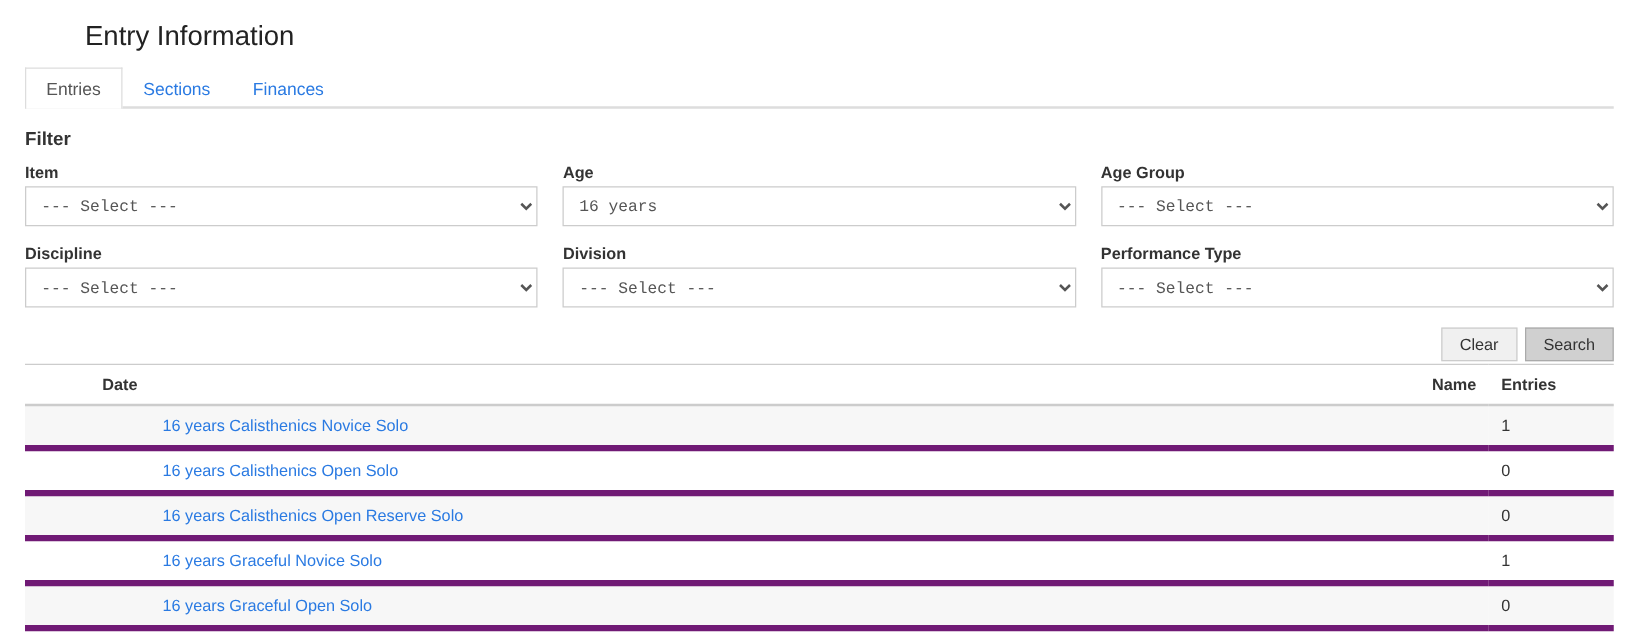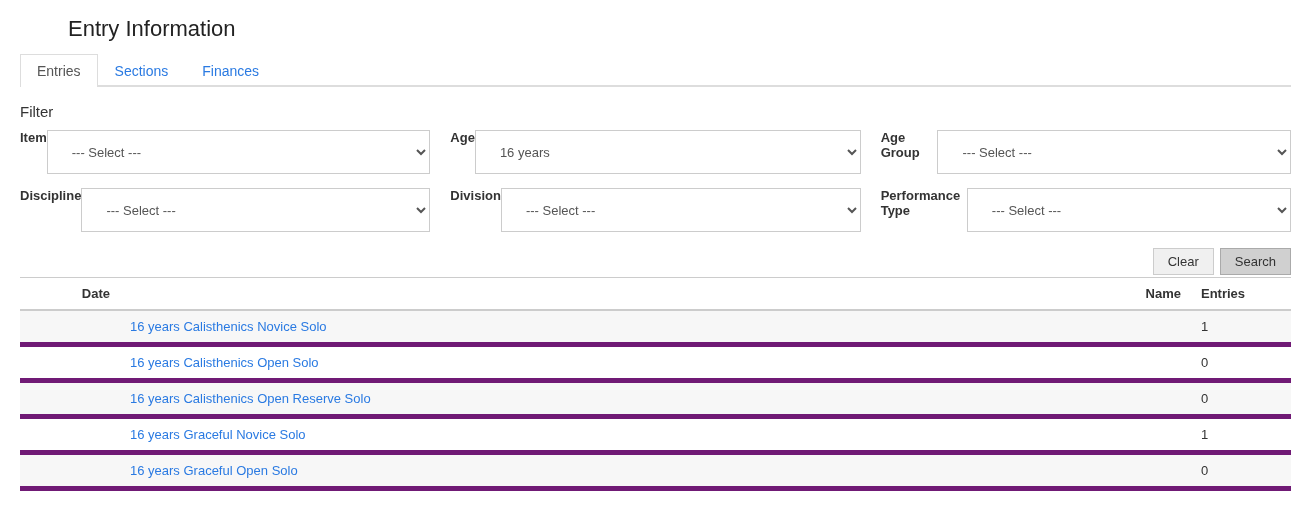--- a/index.html
+++ b/index.html
@@ -36,48 +36,50 @@
       color: #555;
       background: #fff;
       border-color: #ddd;
       border-bottom-color: #fff;
     }
     .filter-section {
       margin-bottom: 16px;
     }
     .filter-title {
       font-size: 15px;
-      font-weight: normal;
+      font-weight: bold;
       margin-bottom: 10px;
       color: #333;
     }
     .filter-row {
       display: flex;
       gap: 20px;
       margin-bottom: 14px;
     }
     .filter-group {
       flex: 1;
       display: flex;
+      flex-direction: column;
     }
     .filter-group label {
       font-size: 13px;
       font-weight: bold;
       margin-bottom: 4px;
       color: #333;
     }
     .filter-group select {
       width: 100%;
-      padding: 6px 20px;
+      padding: 6px 8px;
       border: 1px solid #ccc;
       background: #fff;
       font-size: 13px;
       color: #555;
       appearance: auto;
-      height: 44px;
+      height: 32px;
+      font-family: Liberation Mono, monospace;
     }
     .button-row {
       display: flex;
       justify-content: flex-end;
       gap: 6px;
       margin-bottom: 2px;
     }
     .btn {
       padding: 5px 14px;
       font-size: 13px;

